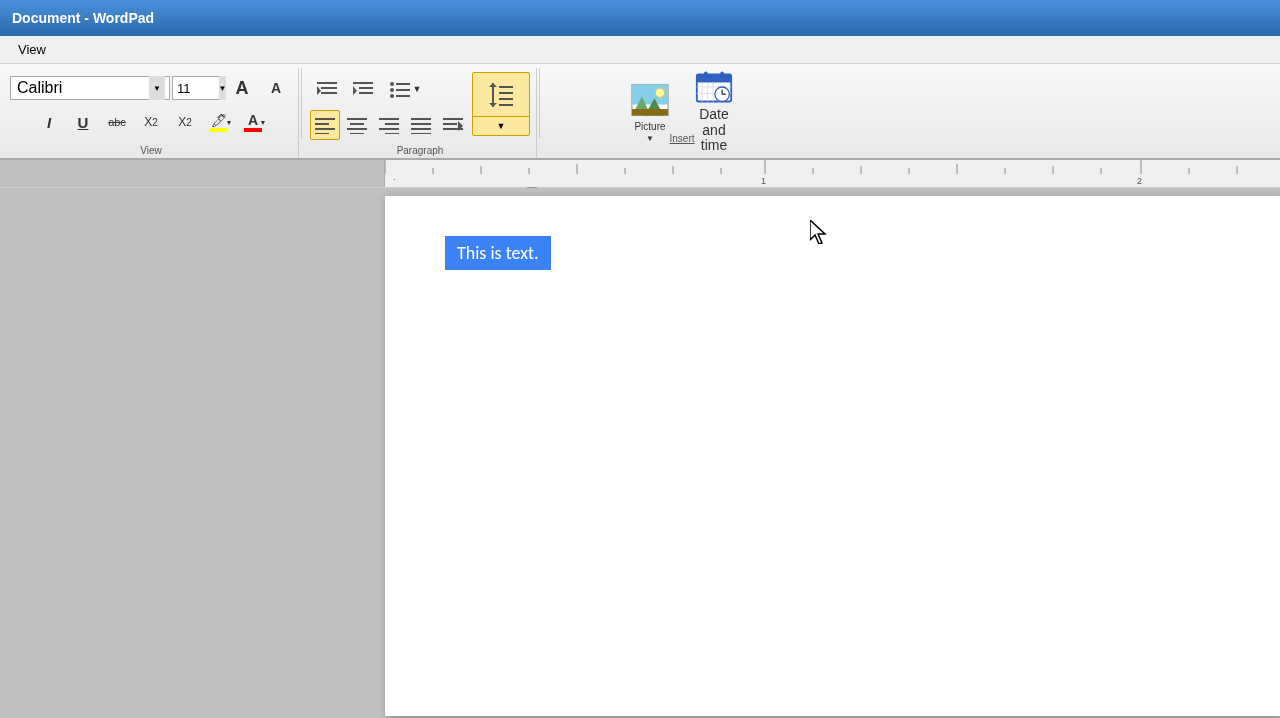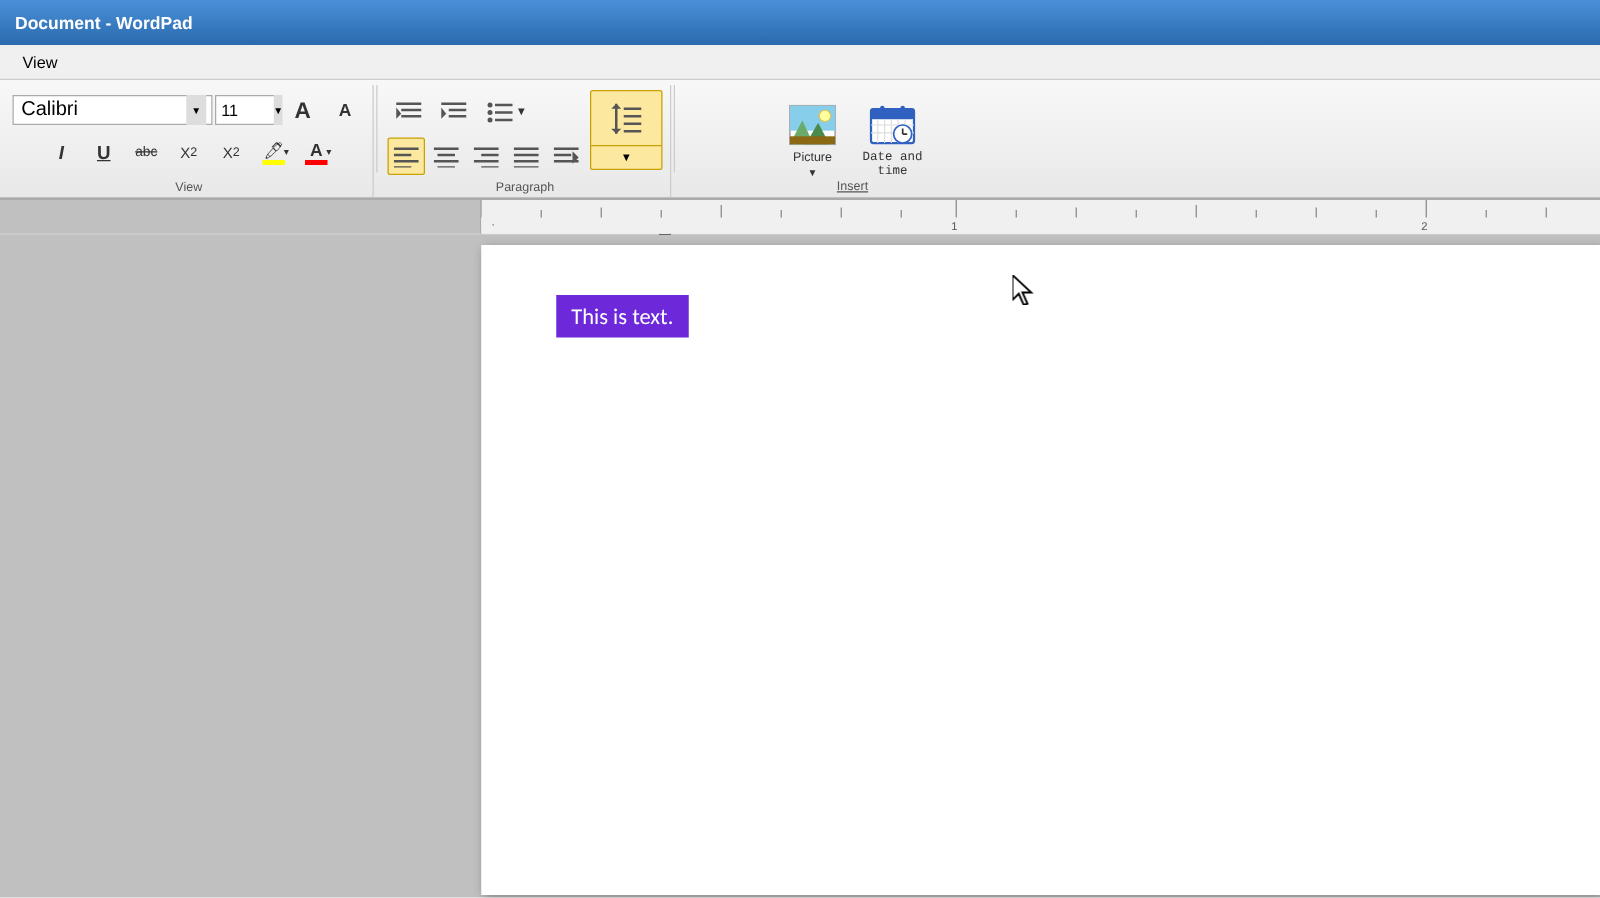--- a/index.html
+++ b/index.html
@@ -207,21 +207,21 @@
     .page {
       background: white;
       width: 100%;
       min-height: 500px;
       box-shadow: 2px 2px 8px rgba(0,0,0,0.3);
       padding: 40px 60px;
       position: relative;
     }
 
     .selected-text {
-      background: #6d28d9;
+      background: #3b82f6;
       color: white;
       font-size: 18px;
       font-family: Calibri, sans-serif;
       display: inline-block;
       padding: 6px 12px;
     }
 
     
     .btn-italic { font-style: italic; font-weight: bold; font-size: 15px; }
     .btn-underline { text-decoration: underline; font-weight: bold; font-size: 15px; }
@@ -465,24 +465,24 @@
               <line x1="14" y1="13" x2="14" y2="34" stroke="#ddd" stroke-width="1"></line>
               <line x1="20" y1="13" x2="20" y2="34" stroke="#ddd" stroke-width="1"></line>
               <line x1="26" y1="13" x2="26" y2="34" stroke="#ddd" stroke-width="1"></line>
               <line x1="32" y1="13" x2="32" y2="34" stroke="#ddd" stroke-width="1"></line>
 
               <circle cx="30" cy="26" r="8" fill="white" stroke="#3060c0" stroke-width="1.5"></circle>
               <line x1="30" y1="26" x2="30" y2="21" stroke="#333" stroke-width="1.5"></line>
               <line x1="30" y1="26" x2="34" y2="26" stroke="#333" stroke-width="1.5"></line>
             </svg>
           </div>
-          <span style="font-size:10px;line-height:1.1;text-align:center;font-family:Liberation Mono, monospace;">Date and<br>time</span>
+          <span style="font-size:14px;line-height:1.1;text-align:center;">Date and<br>time</span>
         </div>
       </div>
-      <div class="ribbon-group-label" style="font-size:10px;color:#555;text-align:center;position:absolute;bottom:3px;left:0;right:0;text-decoration:underline;">Insert</div>
+      <div class="ribbon-group-label" style="font-size:10px;color:#555;text-align:center;position:absolute;bottom:14px;left:0;right:0;text-decoration:underline;">Insert</div>
     </div>
 
   </div>
 </div>
 
 <div class="ruler-area">
   <div class="ruler-left-margin">
 
     <div style="position:absolute;left:527px;top:0px;font-size:13px;color:#666;line-height:1;">▽</div>
     <div style="position:absolute;left:527px;top:15px;font-size:13px;color:#666;line-height:1;">△</div>

